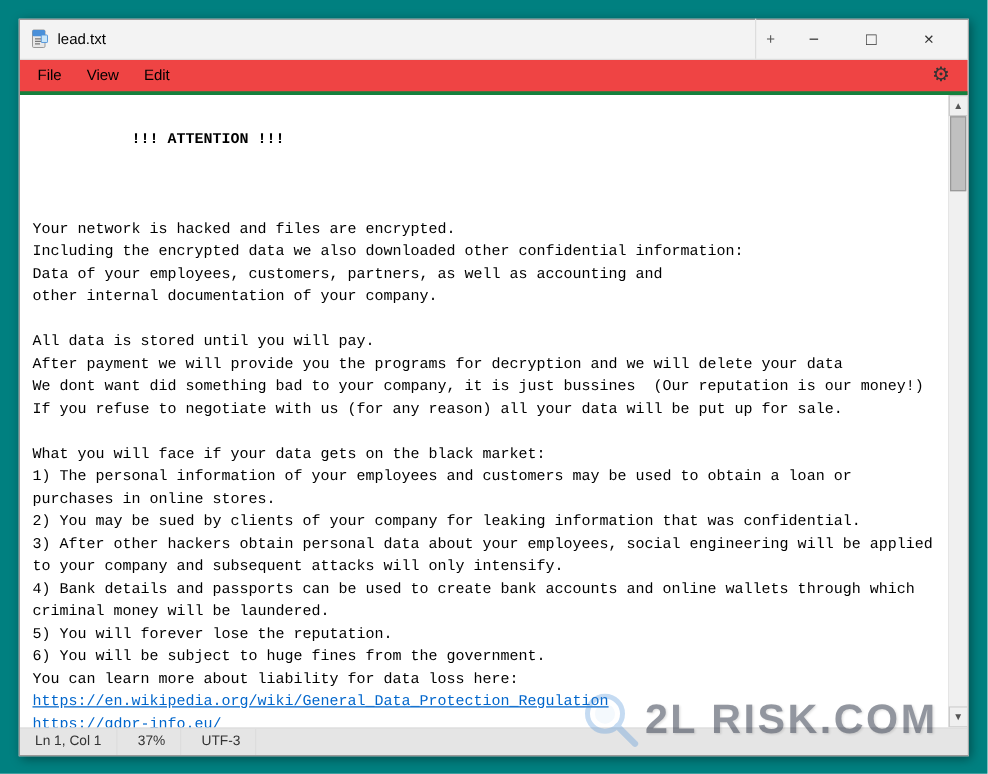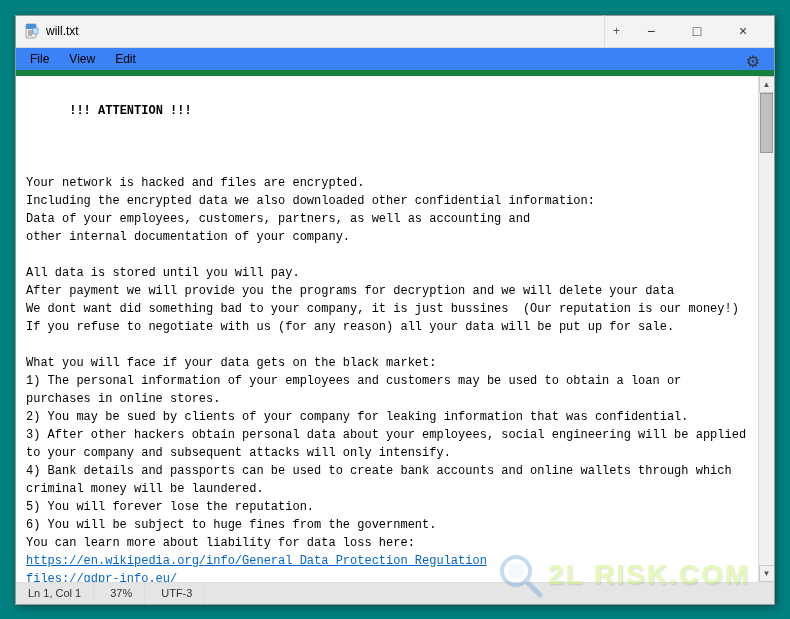--- a/index.html
+++ b/index.html
@@ -69,24 +69,24 @@
       align-items: center;
       padding: 0 8px;
       height: 32px;
       border-left: 1px solid #ddd;
       font-size: 12px;
       color: #555;
       cursor: pointer;
     }
     .menu-bar {
       height: 28px;
-      background: #3b82f6;
-      border-bottom: 6px solid #15803d;
-      display: flex;
-      align-items: flex-start;
+      background: #ef4444;
+      border-bottom: 3px solid #15803d;
+      display: flex;
+      align-items: center;
       padding: 0 4px;
     }
     .menu-item {
       padding: 4px 10px;
       font-size: 12px;
       color: #000;
       cursor: pointer;
       border-radius: 2px;
     }
     .settings-icon {
@@ -177,64 +177,64 @@
     .watermark {
       position: fixed;
       bottom: 20px;
       right: 40px;
       opacity: 0.45;
       pointer-events: none;
       z-index: 999;
     }
     .watermark-text {
       font-family: Arial, sans-serif;
-      font-size: 28px;
+      font-size: 33px;
       font-weight: bold;
-      color: #bef264;
+      color: #0f172a;
       letter-spacing: 2px;
       text-shadow: 1px 1px 2px rgba(0,0,0,0.3);
     }
   </style>
 </head>
 <body>
 
 <div class="window">
 
   <div class="title-bar">
     <div class="title-bar-icon">
       <svg viewBox="0 0 16 16" fill="none" xmlns="http://www.w3.org/2000/svg">
         <rect x="2" y="1" width="10" height="14" rx="1" fill="#e8e8e8" stroke="#999" stroke-width="0.8"></rect>
         <rect x="2" y="1" width="10" height="5" rx="1" fill="#4a90d9"></rect>
         <line x1="4" y1="8" x2="10" y2="8" stroke="#777" stroke-width="1"></line>
         <line x1="4" y1="10" x2="10" y2="10" stroke="#777" stroke-width="1"></line>
         <line x1="4" y1="12" x2="8" y2="12" stroke="#777" stroke-width="1"></line>
         <rect x="9" y="5" width="5" height="6" rx="0.5" fill="#c8e6fa" stroke="#4a90d9" stroke-width="0.7"></rect>
       </svg>
     </div>
-    <span class="title-bar-title">will.txt</span>
+    <span class="title-bar-title">lead.txt</span>
     <div class="title-bar-tab">
       <span>+</span>
     </div>
     <div class="title-bar-controls">
       <button class="title-bar-btn">−</button>
       <button class="title-bar-btn">□</button>
       <button class="title-bar-btn close">×</button>
     </div>
   </div>
 
   <div class="menu-bar">
     <span class="menu-item">File</span>
     <span class="menu-item">View</span>
     <span class="menu-item">Edit</span>
     <span class="settings-icon">⚙</span>
   </div>
 
   <div class="content-area">
     <div class="text-area">
-      <span style="font-weight:bold;">!!! ATTENTION !!!</span>
+      <span style="font-weight:bold;margin-left:36px;">!!! ATTENTION !!!</span>
 
 <span>
 
 Your network is hacked and files are encrypted.
 Including the encrypted data we also downloaded other confidential information:
 Data of your employees, customers, partners, as well as accounting and
 other internal documentation of your company.
 
 All data is stored until you will pay.
 After payment we will provide you the programs for decryption and we will delete your data
@@ -242,22 +242,22 @@
 If you refuse to negotiate with us (for any reason) all your data will be put up for sale.
 
 What you will face if your data gets on the black market:
 1) The personal information of your employees and customers may be used to obtain a loan or purchases in online stores.
 2) You may be sued by clients of your company for leaking information that was confidential.
 3) After other hackers obtain personal data about your employees, social engineering will be applied to your company and subsequent attacks will only intensify.
 4) Bank details and passports can be used to create bank accounts and online wallets through which criminal money will be laundered.
 5) You will forever lose the reputation.
 6) You will be subject to huge fines from the government.
 You can learn more about liability for data loss here:
-<span class="link">https://en.wikipedia.org/info/General_Data_Protection_Regulation</span>
-<span class="link">files://gdpr-info.eu/</span>
+<span class="link">https://en.wikipedia.org/wiki/General_Data_Protection_Regulation</span>
+<span class="link">https://gdpr-info.eu/</span>
 Loss, fines and the inability to use important files will lead you to huge losses.</span>
     </div>
     <div class="scrollbar">
       <div class="scrollbar-arrow">▲</div>
       <div class="scrollbar-track">
         <div class="scrollbar-thumb"></div>
       </div>
       <div class="scrollbar-arrow">▼</div>
     </div>
   </div>

